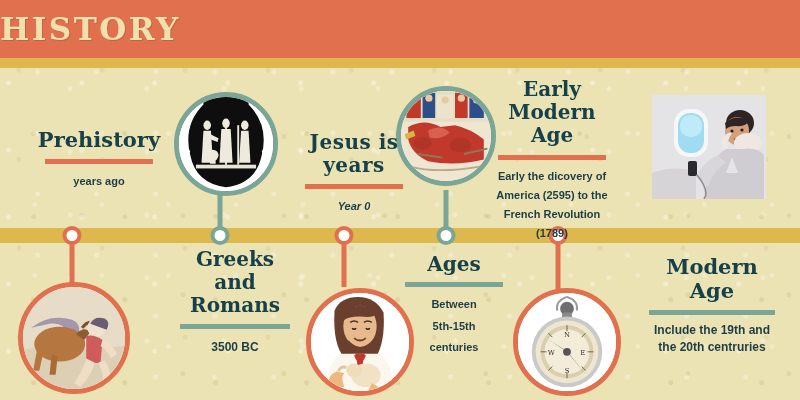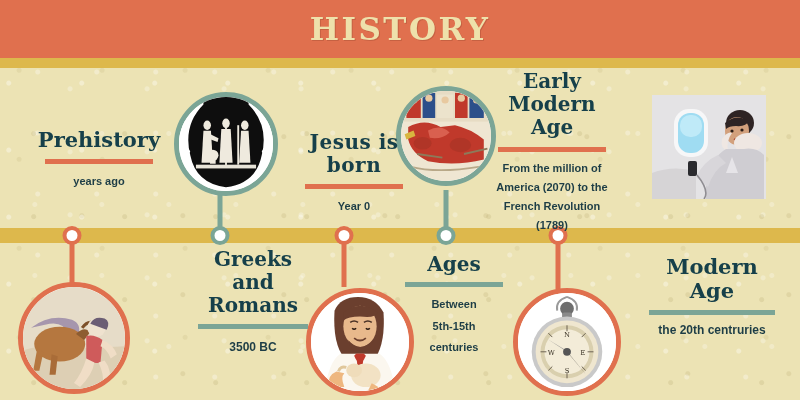--- a/index.html
+++ b/index.html
@@ -22,21 +22,21 @@
       radial-gradient(circle at 52% 88%, rgba(255,255,255,.25) 0 2px, transparent 3px),
       radial-gradient(circle at 23% 79%, rgba(196,182,126,.22) 0 2px, transparent 3px),
       radial-gradient(circle at 91% 41%, rgba(255,255,255,.28) 0 2px, transparent 3px);
     background-size:73px 67px, 91px 83px, 59px 61px, 101px 79px, 67px 71px, 83px 89px, 77px 63px;
   }
 
   
   .header-band {
     position:absolute; left:0; top:0; width:800px; height:58px;
     background:#e0704e;
-    display:flex; align-items:center; justify-content:center;
+    display:flex; align-items:center; justify-content:flex-start;
   }
   .header-title {
     font-family:"DejaVu Serif", serif;
     font-weight:bold;
     font-size:31px;
     letter-spacing:2.5px;
     color:#eee1ab;
     text-shadow:1px 1px 0 rgba(150,70,45,.35);
   }
   .header-rule {
@@ -105,36 +105,36 @@
     text-align:center;
     margin-top:7px;
   }
   .entry .desc.tight { line-height:1.45; }
 
   
   #entry-prehistory { left:18px;  top:92px;  width:162px;margin-top:36px; }
   #entry-prehistory .title { font-size:21px; }
   #entry-prehistory .underline { width:108px; }
 
-  #entry-greeks { left:174px; top:248px; width:158px; }
+  #entry-greeks { left:156px; top:248px; width:158px; }
   #entry-greeks .title { font-size:20px; }
   #entry-greeks .underline { width:110px; margin-top:6px; }
   #entry-greeks .desc { font-size:12px; }
 
   #entry-jesus { left:283px; top:131px; width:142px; }
   #entry-jesus .title { font-size:20px; letter-spacing:.5px; }
   #entry-jesus .underline { width:98px; }
-  #entry-jesus .desc { font-size:11px; }
+  #entry-jesus .desc { font-size:11px;font-style:italic; }
 
   #entry-middle { left:390px; top:253px; width:128px; }
   #entry-middle .title { font-size:20px; }
   #entry-middle .underline { width:98px; margin-top:6px; }
 
   #entry-early { left:478px; top:70px;  width:148px; }
-  #entry-early .title { font-size:20px; }
+  #entry-early .title { font-size:20px;margin-top:8px; }
   #entry-early .underline { width:108px; }
   #entry-early .desc { line-height:1.75; }
 
   #entry-modern { left:628px; top:255px; width:168px; }
   #entry-modern .title { font-size:21px; }
   #entry-modern .underline { width:126px; margin-top:6px; }
   #entry-modern .desc { font-size:12px; line-height:1.4; text-align:center; }
 </style>
 </head>
 <body>
@@ -334,21 +334,21 @@
       <div>and</div>
       <div>Romans</div>
     </div>
     <div class="underline"></div>
     <div class="desc">3500 BC</div>
   </div>
 
   <div class="entry" id="entry-jesus">
     <div class="title">
       <div>Jesus  is</div>
-      <div>born</div>
+      <div>years</div>
     </div>
     <div class="underline"></div>
     <div class="desc">Year 0</div>
   </div>
 
   <div class="entry teal-rule" id="entry-middle">
     <div class="title">
       <div>Ages</div>
     </div>
     <div class="underline"></div>
@@ -360,31 +360,32 @@
   </div>
 
   <div class="entry" id="entry-early">
     <div class="title">
       <div>Early</div>
       <div>Modern</div>
       <div>Age</div>
     </div>
     <div class="underline"></div>
     <div class="desc">
-      <div>From the million of</div>
-      <div>America (2070) to the</div>
+      <div>Early the dicovery of</div>
+      <div>America (2595) to the</div>
       <div>French Revolution</div>
       <div>(1789)</div>
     </div>
   </div>
 
   <div class="entry teal-rule" id="entry-modern">
     <div class="title">
       <div>Modern</div>
       <div>Age</div>
     </div>
     <div class="underline"></div>
     <div class="desc tight">
+      <div>Include the 19th and</div>
       <div>the 20th centruries</div>
     </div>
   </div>
 
 </div>
 
 </body></html>

